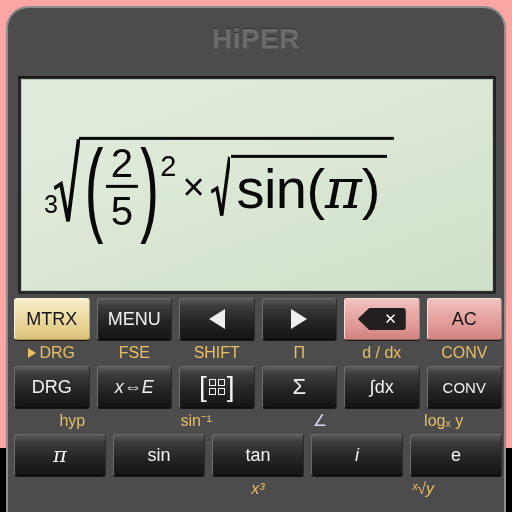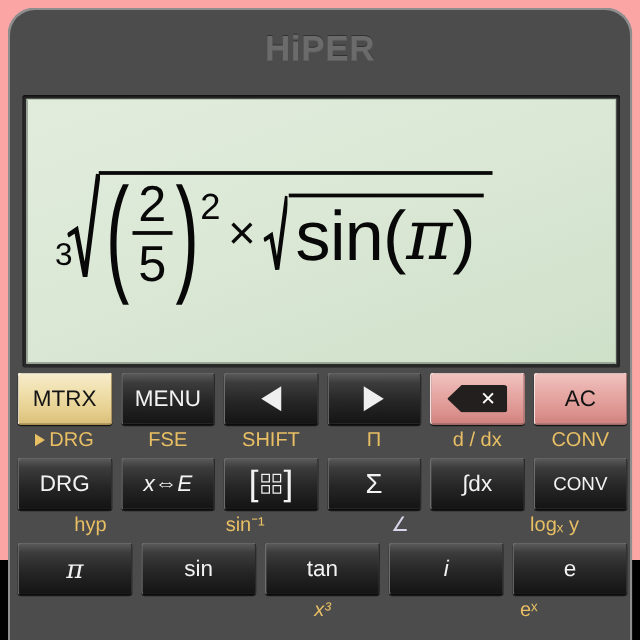--- a/index.html
+++ b/index.html
@@ -419,18 +419,18 @@
         <div class="key-cell">
           <div class="btn dark">
             <span class="lbl">e</span>
           </div>
         </div>
       </div>
 
       <div class="sec-row">
         <div class="sec-cell"></div>
         <div class="sec-cell ital">x³</div>
-        <div class="sec-cell">eˣ</div>
+        <div class="sec-cell ital">ˣ√y</div>
       </div>
 
     </div>
   </div>
 </div>
 
 </body></html>

